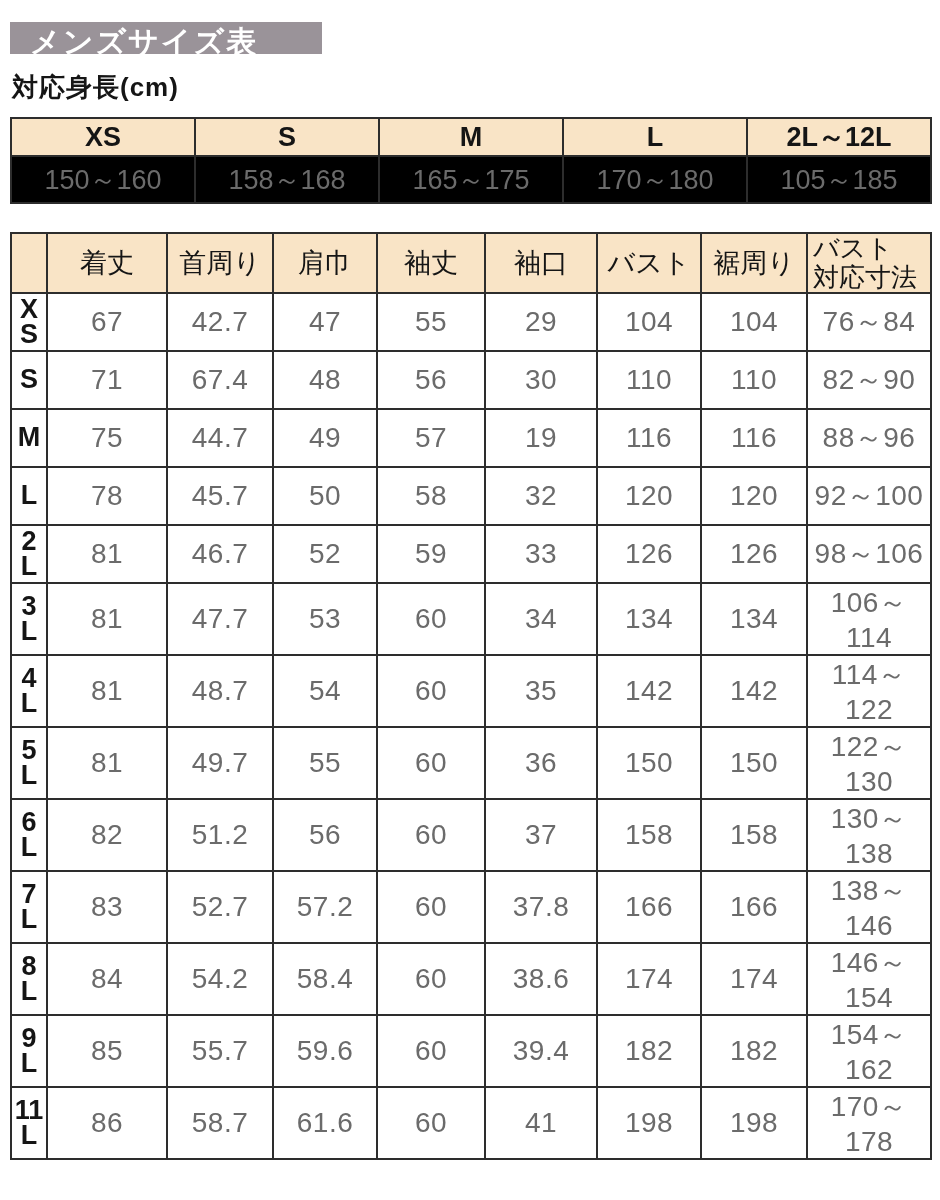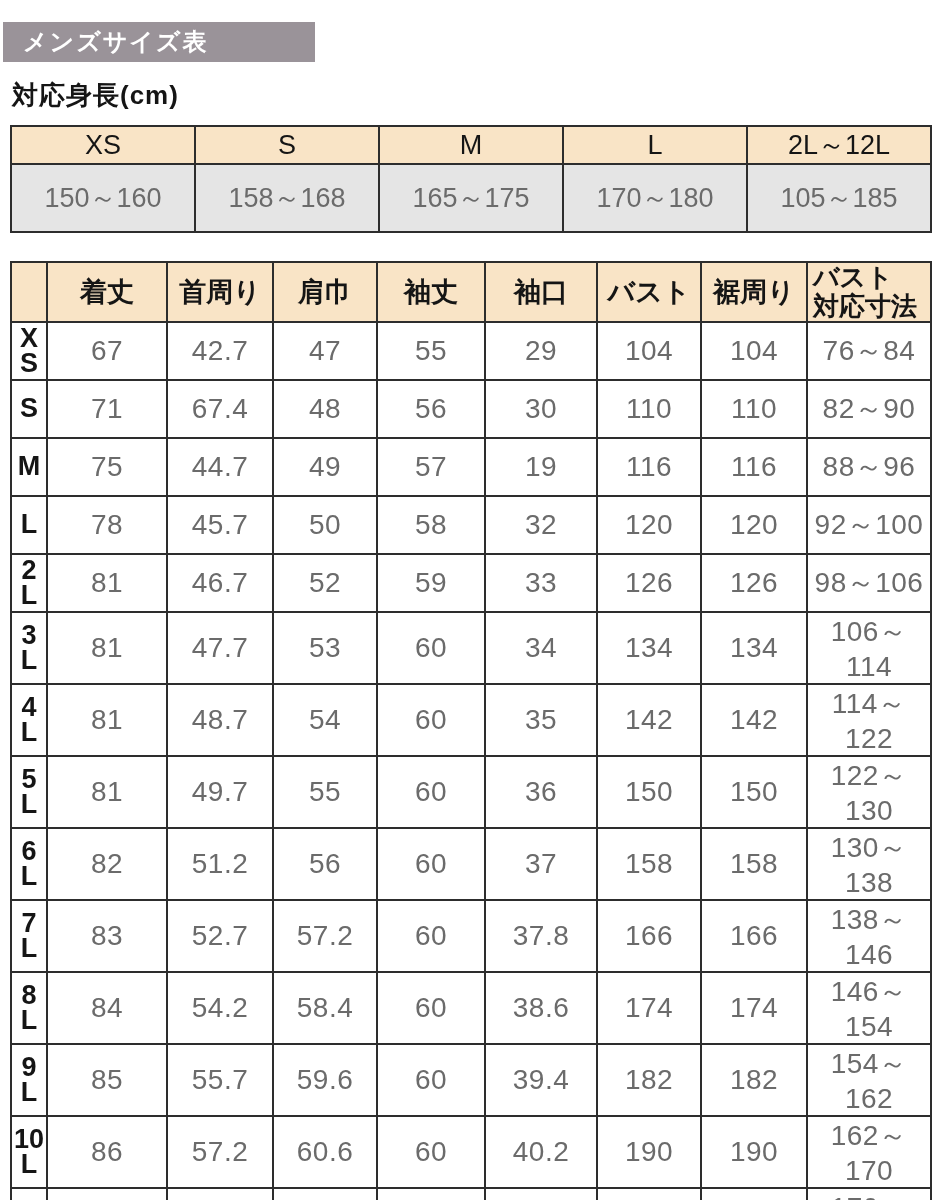--- a/index.html
+++ b/index.html
@@ -13,25 +13,25 @@
   *{box-sizing:border-box;}
   html,body{margin:0;padding:0;}
   body{
     width:940px;height:1200px;
     background:var(--page-bg);
     font-family:"Liberation Sans","DejaVu Sans",sans-serif;
     overflow:hidden;
   }
   .title-bar{
     display:block;
-    width:312px;height:40px;
-    margin:22px 0 0 3px;
+    width:312px;height:32px;
+    margin:22px 0 0 10px;
     background:var(--title-bg);
     color:#ffffff;
-    font-size:24px;font-weight:bold;
+    font-size:30px;font-weight:bold;
     line-height:40px;
     padding-left:20px;
     letter-spacing:2px;
   }
   .section-label{
     margin:16px 0 12px 12px;
     font-size:26px;font-weight:bold;
     color:var(--label-text);
     letter-spacing:1px;
   }
@@ -48,38 +48,38 @@
     overflow:hidden;
   }
   
   .height-table{
     width:920px;
     margin-top:12px;
   }
   .height-table th{
     background:var(--header-bg);
     color:var(--label-text);
-    font-size:27px;font-weight:400;
+    font-size:27px;font-weight:700;
     height:36px;
   }
   .height-table td{
-    background:#e5e5e5;
+    background:#000000;
     color:var(--value-text);
     font-size:27px;
-    height:68px;
+    height:47px;
   }
   
   .size-table{
     width:920px;
     margin-top:28px;
   }
   .size-table thead th{
     background:var(--header-bg);
     color:var(--label-text);
-    font-size:27px;font-weight:bold;
+    font-size:27px;font-weight:normal;
     height:48px;
     white-space:pre-line;
     line-height:1.12;
   }
   .size-table thead th.two-line{
     text-align:left;
     padding-left:5px;
     font-size:26px;
   }
   .size-table tbody th{
@@ -295,32 +295,20 @@
         <td>85</td>
         <td>55.7</td>
         <td>59.6</td>
         <td>60</td>
         <td>39.4</td>
         <td>182</td>
         <td>182</td>
         <td>154～162</td>
       </tr>
       <tr>
-        <th>10
-L</th>
-        <td>86</td>
-        <td>57.2</td>
-        <td>60.6</td>
-        <td>60</td>
-        <td>40.2</td>
-        <td>190</td>
-        <td>190</td>
-        <td>162～170</td>
-      </tr>
-      <tr>
         <th>11
 L</th>
         <td>86</td>
         <td>58.7</td>
         <td>61.6</td>
         <td>60</td>
         <td>41</td>
         <td>198</td>
         <td>198</td>
         <td>170～178</td>

